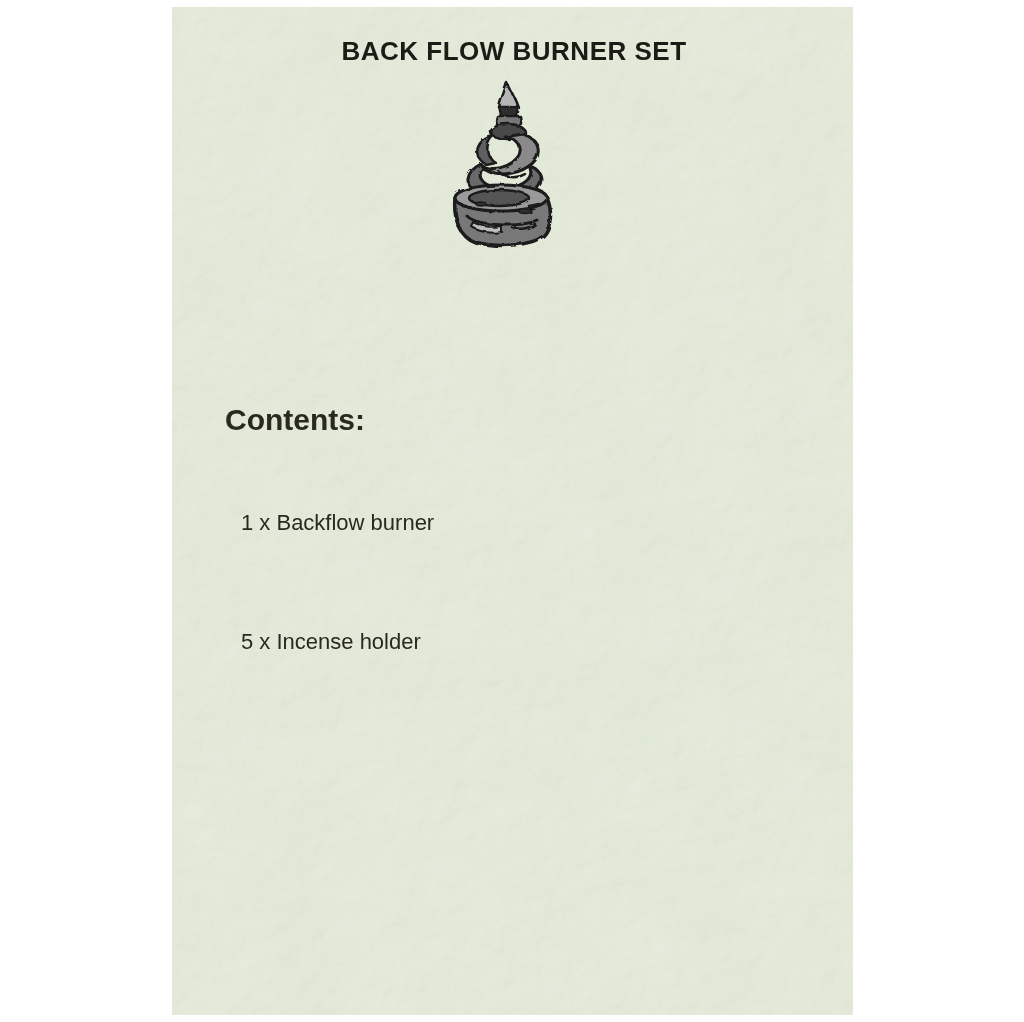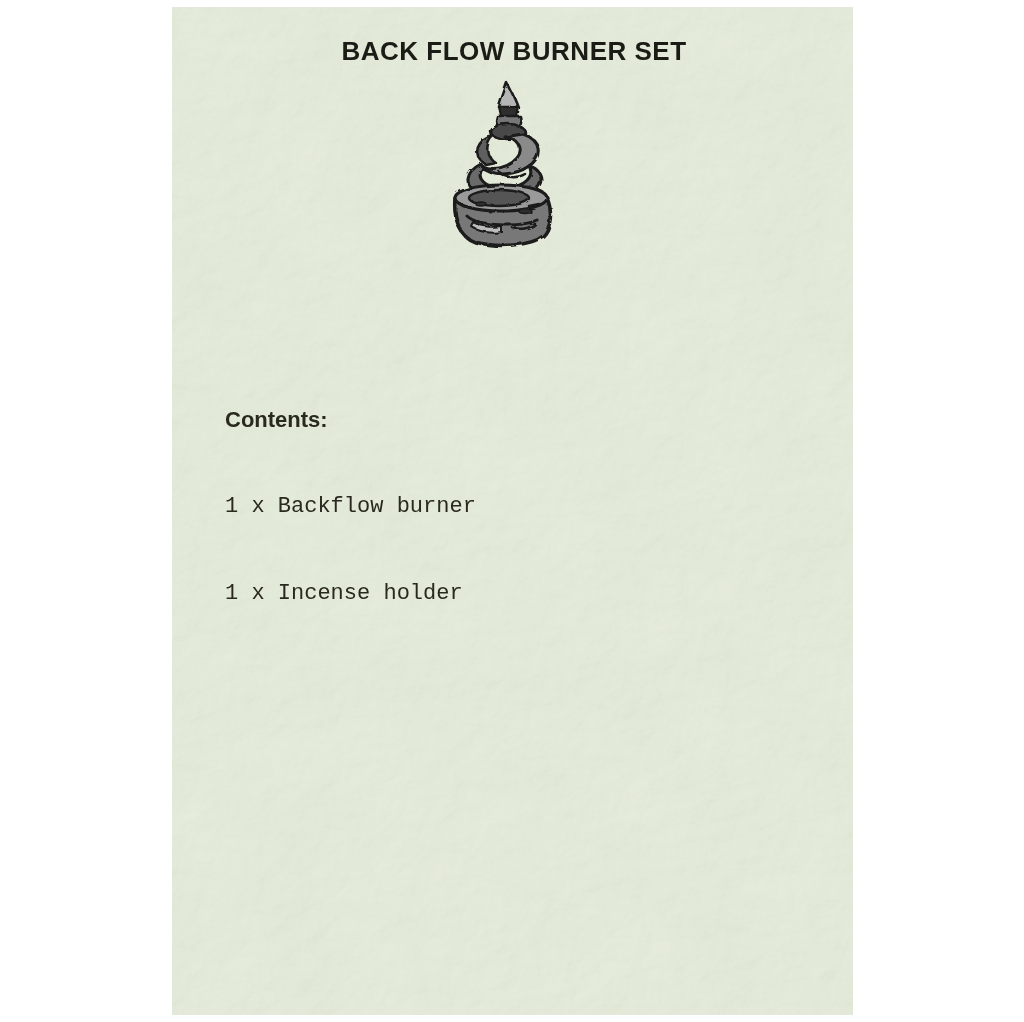--- a/index.html
+++ b/index.html
@@ -61,24 +61,24 @@
     width: 580px;
     font-size: 22px;
     line-height: 29px;
     white-space: pre-wrap;
   }
   .section { margin-top: 30px; }
   .section:first-of-type { margin-top: 8px; }
   .heading {
     font-weight: bold;
     margin: 0;
-    font-size: 22px;
+    font-size: 30px;
     line-height: 29px;
   }
-  .line { margin: 0; font-family: Liberation Mono, monospace; }
+  .line { margin: 16px; }
 </style>
 </head>
 <body>
 
 <div class="page">
   <div class="card">
 
     <svg class="texture" width="681" height="1008" xmlns="http://www.w3.org/2000/svg">
       <defs>
         <filter id="stucco" x="0%" y="0%" width="100%" height="100%">
@@ -136,21 +136,21 @@
             <ellipse cx="40" cy="124" rx="5" ry="2" fill="#2e2e2e" stroke-width="1.5"></ellipse>
           </g>
         </svg>
       </div>
 
       <div class="text-col">
 
         <div class="section">
           <p class="heading">Contents:</p>
           <p class="line">1 x Backflow burner</p>
-          <p class="line">1 x Incense holder</p>
+          <p class="line">5 x Incense holder</p>
         </div>
 
         <div class="section">
           
           
           
           
           
         </div>
 

